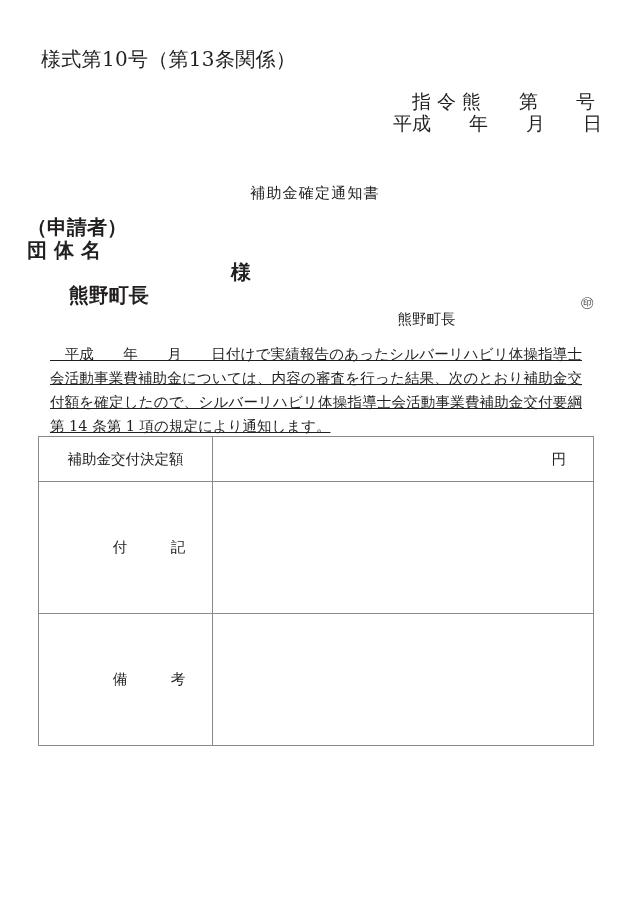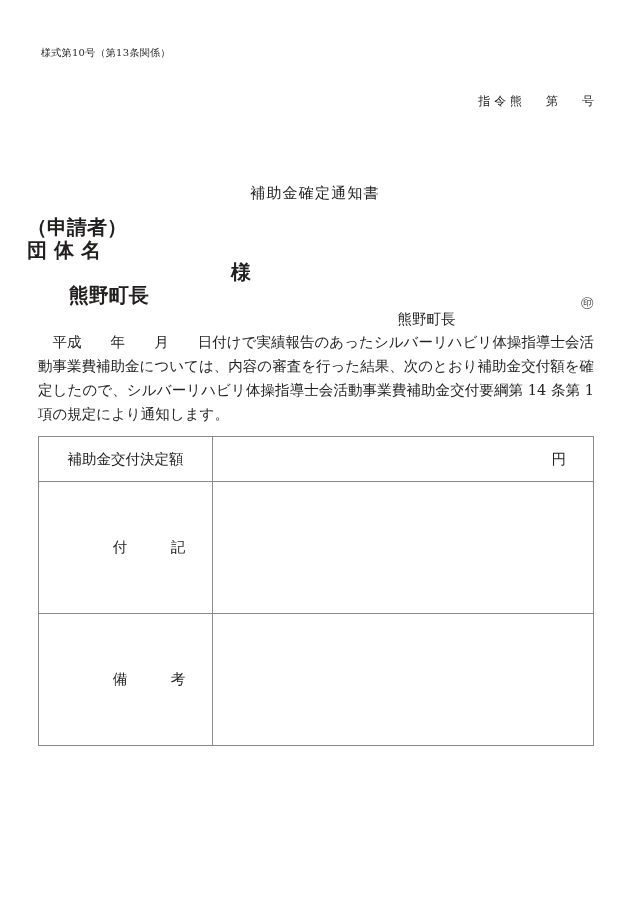--- a/index.html
+++ b/index.html
@@ -23,32 +23,32 @@
     width: 630px;
     height: 915px;
     box-sizing: border-box;
   }
 
   
   .form-no {
     position: absolute;
     left: 41px;
     top: 46px;
-    font-size: 10px;
+    font-size: 20px;
     letter-spacing: 0.3px;
     white-space: pre;
   }
 
   
   .docnum-block {
     position: absolute;
-    right: 36px;
+    right: 28px;
     top: 90px;
     text-align: center;
-    font-size: 12px;
+    font-size: 19px;
     line-height: 22px;
   }
   .docnum-line {
     white-space: pre;
     display: block;
   }
   .docnum-line.line1 {
     padding-left: 12px;
   }
 
@@ -102,25 +102,26 @@
   
   .body-text {
     position: absolute;
     left: 38px;
     top: 330px;
     width: 556px;
     font-size: 14.5px;
     line-height: 24px;
   }
   .body-text p {
-    margin: 0;
+    margin: 12px;
     text-align: justify;
     text-justify: inter-character;
     white-space: pre-wrap;
     word-break: break-all;
+    text-decoration: underline;
   }
 
   
   .form-table {
     position: absolute;
     left: 38px;
     top: 436px;
     width: 556px;
     border-collapse: collapse;
     table-layout: fixed;
@@ -156,20 +157,21 @@
 </style>
 </head>
 <body>
 
 <div class="page">
 
   <div class="form-no">様式第10号（第13条関係）</div>
 
   <div class="docnum-block">
     <span class="docnum-line line1">指 令 熊　　第　　号</span>
+    <span class="docnum-line line2">平成　　年　　月　　日</span>
   </div>
 
   <div class="doc-title">補助金確定通知書</div>
 
   <div class="applicant">
     <span class="ln">（申請者）</span>
     <span class="ln">団 体 名</span>
     <span class="ln">
       <span>熊野町長</span>
       <span class="sama">様</span>

